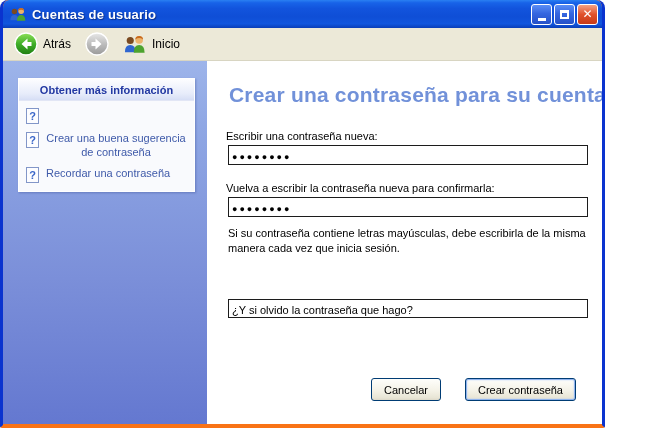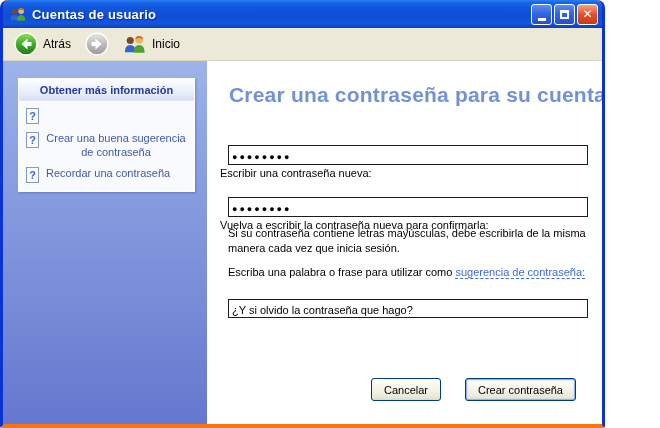--- a/index.html
+++ b/index.html
@@ -61,21 +61,21 @@
   .side-links{padding:6px 6px 8px 7px;display:flex;flex-direction:column;gap:7px;}
   .side-link{display:flex;gap:7px;align-items:flex-start;cursor:pointer;}
   .doc-icon{width:13px;height:16px;flex:0 0 auto;margin-top:1px;}
   .side-link-label{font-size:11px;color:#3f5aa9;line-height:14px;max-width:140px;}
 
   .main{flex:1;position:relative;background:#fff;}
   .page-title{
     position:absolute;left:22px;top:22px;
     font-size:21px;font-weight:bold;color:#7191d9;letter-spacing:.2px;white-space:nowrap;
   }
-  .fld-label{position:absolute;left:13px;font-size:11px;color:#000;margin-top:37px;}
+  .fld-label{position:absolute;left:19px;font-size:11px;color:#000;}
   .note{position:absolute;left:21px;font-size:11px;color:#000;line-height:15px;}
   .xp-input{
     position:absolute;left:21px;width:360px;height:20px;
     border:1px solid #1c1c1c;background:#fff;padding:2px 3px 0 3px;
     font-family:"Liberation Sans","DejaVu Sans",sans-serif;font-size:11px;color:#000;outline:none;
   }
   .xp-input.pwd{font-size:9px;letter-spacing:2px;padding-top:4px;font-weight:bold;}
   .hint-label-wrap{position:absolute;left:21px;top:205px;font-size:11px;white-space:nowrap;}
   .hint-link{color:#3d6bd7;border-bottom:1px dashed #3d6bd7;cursor:pointer;}
 
@@ -187,23 +187,20 @@
       <div class="page-title">Crear una contraseña para su cuenta</div>
 
       <div class="fld-label" style="top:69px;">Escribir una contraseña nueva:</div>
       <input class="xp-input pwd" style="top: 84px;" type="text" value="●●●●●●●●">
 
       <div class="fld-label" style="top:121px;">Vuelva a escribir la contraseña nueva para confirmarla:</div>
       <input class="xp-input pwd" style="top: 136px;" type="text" value="●●●●●●●●">
 
       <div class="note" style="top:165px;width:382px;">Si su contraseña contiene letras mayúsculas, debe escribirla de la misma manera cada vez que inicia sesión.</div>
 
-      <div class="hint-label-wrap">
-        <span>Escriba una palabra o frase para utilizar como </span><span class="hint-link">sugerencia de contraseña:</span>
-      </div>
       <input class="xp-input" style="top: 238px; height: 19px;" type="text" value="¿Y si olvido la contraseña que hago?">
 
 
       <div class="buttons">
         <button class="xp-btn">Cancelar</button>
         <button class="xp-btn default">Crear contraseña</button>
       </div>
     </div>
   </div>
 </div>

